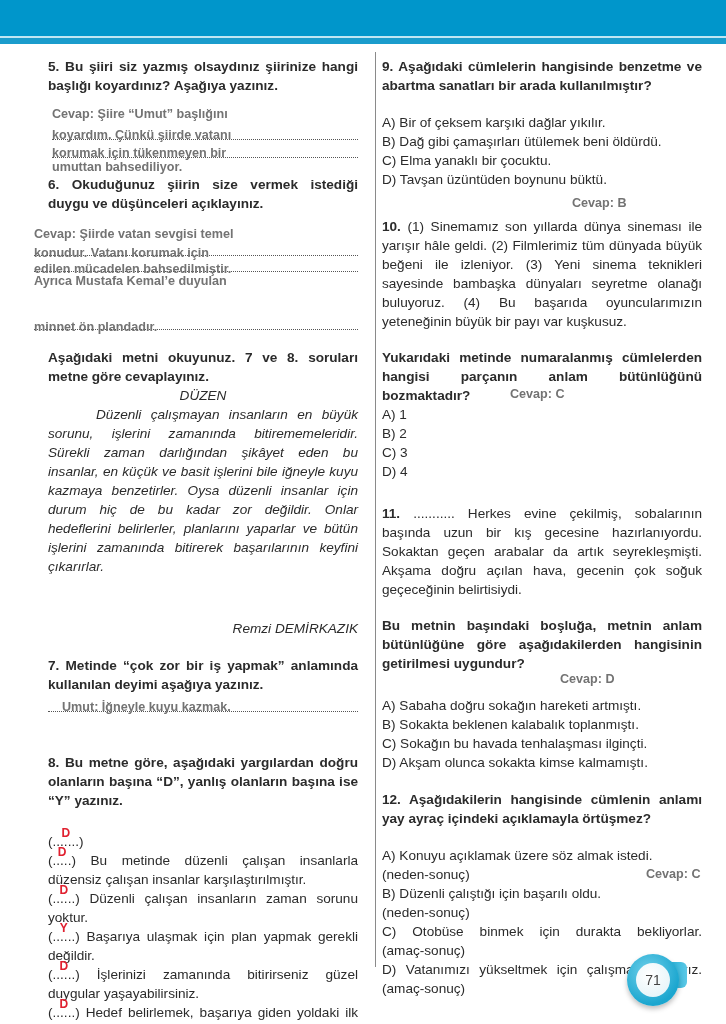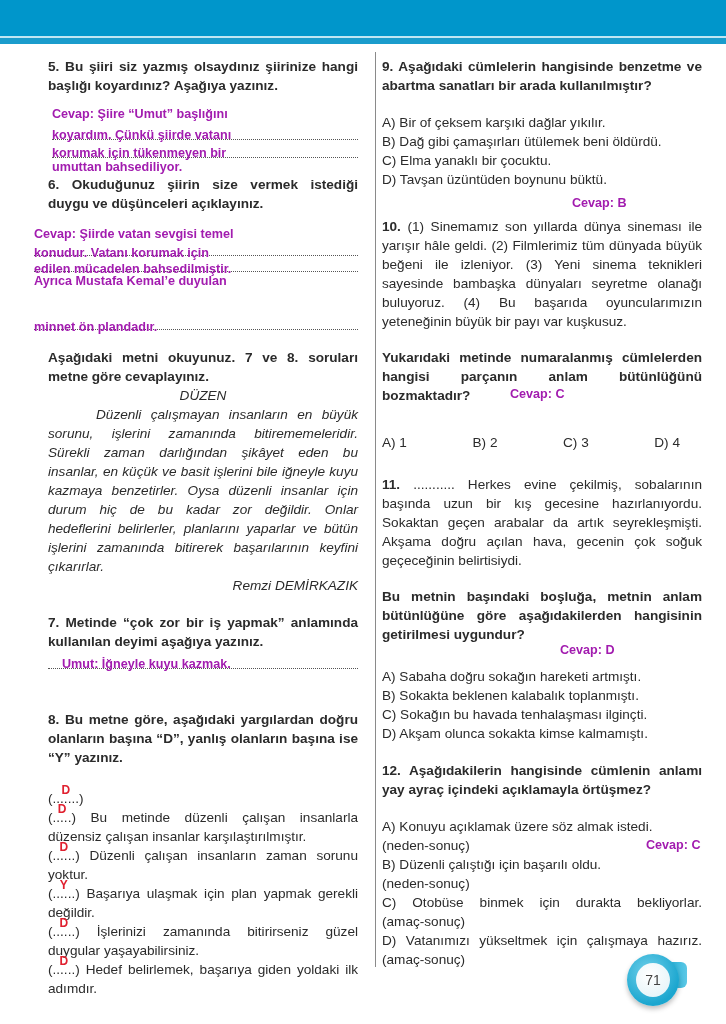--- a/index.html
+++ b/index.html
@@ -11,29 +11,29 @@
   .topbar-line1 { position: absolute; left: 0; top: 36px; width: 726px; height: 2px; background: #bfe6f3; }
   .topbar-line2 { position: absolute; left: 0; top: 38px; width: 726px; height: 6px; background: #1a9ccc; }
   .divider { position: absolute; left: 375px; top: 52px; width: 1px; height: 915px; background: #8a8a8a; }
 
   .col { position: absolute; font-size: 13.6px; line-height: 19px; }
   .left { left: 48px; width: 310px; }
   .right { left: 382px; width: 320px; }
 
   .q { font-weight: bold; text-align: justify; margin: 0; }
   p { margin: 0; }
-  .ans { color: #a21caf; font-weight: bold; font-family: "Liberation Sans", sans-serif; font-size: 12.6px; }
+  .ans { color: #737373; font-weight: bold; font-family: "Liberation Sans", sans-serif; font-size: 12.6px; }
   .dotline {
     border-bottom: 1px dotted #555; height: 17px; position: relative;
   }
   .dotline span { position: relative; top: 3px; }
   .justify { text-align: justify; }
   .italic { font-style: italic; }
   .center { text-align: center; }
-  .rightal { text-align: right; }
+  .rightal { text-align: right; margin-top: 43px; }
   .opt-row { display: flex; justify-content: space-between; padding-right: 22px; }
   .mark { position: relative; display: inline-block; }
   .mark .letter {
     position: absolute; left: 50%; transform: translateX(-50%); top: -8px;
     color: #e0202f; font-weight: bold; font-size: 12px;
   }
 
   .page-badge { position: absolute; left: 627px; top: 952px; width: 66px; height: 58px; }
   .badge-ring {
     position: absolute; left: 0; top: 2px; width: 52px; height: 52px; border-radius: 50%;
@@ -102,21 +102,21 @@
     <p>C) Elma yanaklı bir çocuktu.</p>
     <p>D) Tavşan üzüntüden boynunu büktü.</p>
   </div>
   <p class="ans" style="margin-top:5px; padding-left:190px;">Cevap: B</p>
 
   <p class="justify" style="margin-top:4px;"><b>10.</b> <span>(1) Sinemamız son yıllarda dünya sineması ile yarışır hâle geldi. (2) Filmlerimiz tüm dünyada büyük beğeni ile izleniyor. (3) Yeni sinema teknikleri sayesinde bambaşka dünyaları seyretme olanağı buluyoruz. (4) Bu başarıda oyuncularımızın yeteneğinin büyük bir payı var kuşkusuz.</span></p>
   <p class="q" style="margin-top:17px;">
     <span>Yukarıdaki metinde numaralanmış cümlelerden hangisi parçanın anlam bütünlüğünü bozmaktadır?</span>
   </p>
   <p class="ans" style="margin-top:-20px; padding-left:128px; height:19px;">Cevap: C</p>
-  <div class="opt-row" style="margin-top:29px;">
+  <div class="opt-row" style="margin-top:1px;flex-direction:column;">
     <span>A) 1</span>
     <span>B) 2</span>
     <span>C) 3</span>
     <span>D) 4</span>
   </div>
 
   <p class="justify" style="margin-top:23px;"><b>11.</b> <span>........... Herkes evine çekilmiş, sobalarının başında uzun bir kış gecesine hazırlanıyordu. Sokaktan geçen arabalar da artık seyrekleşmişti. Akşama doğru açılan hava, gecenin çok soğuk geçeceğinin belirtisiydi.</span></p>
   <p class="q" style="margin-top:17px;">Bu metnin başındaki boşluğa, metnin anlam bütünlüğüne göre aşağıdakilerden hangisinin getirilmesi uygundur?</p>
   <p class="ans" style="margin-top:-3px; padding-left:178px;">Cevap: D</p>
   <div style="margin-top:7px;">

